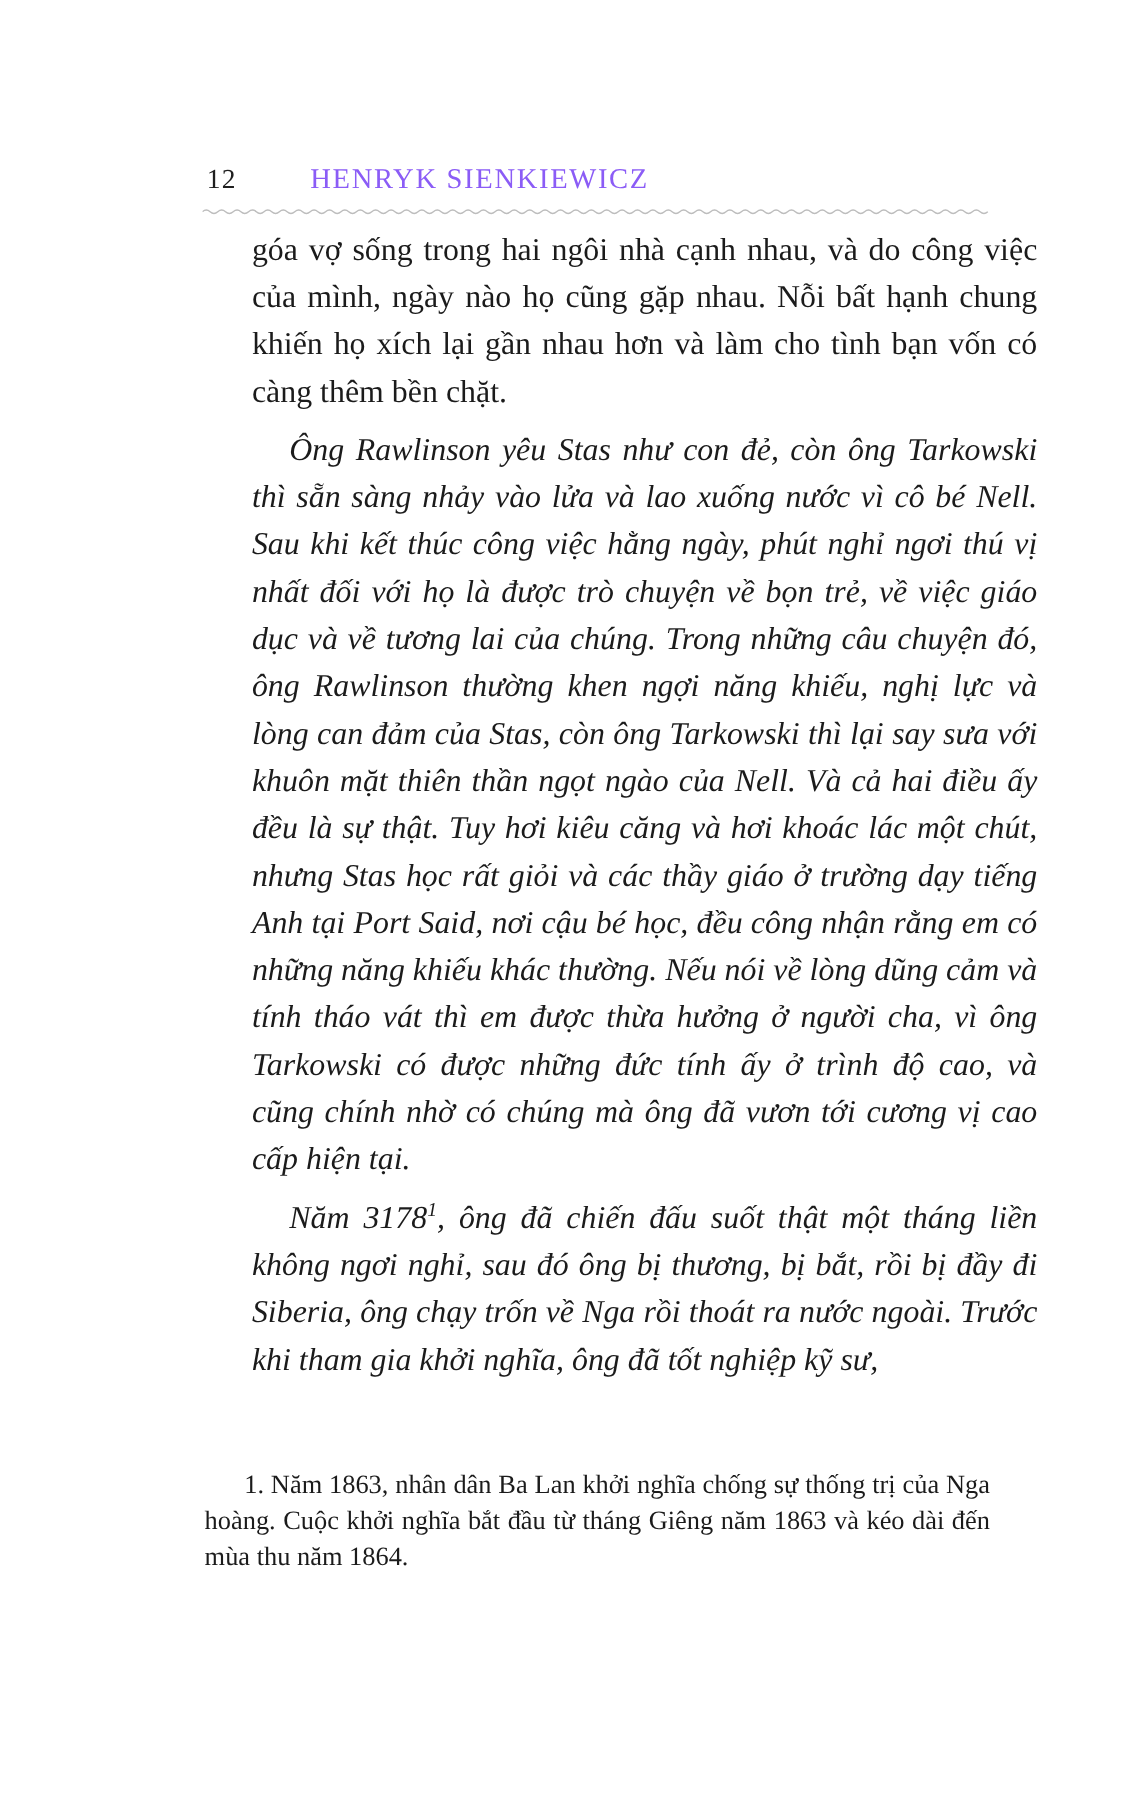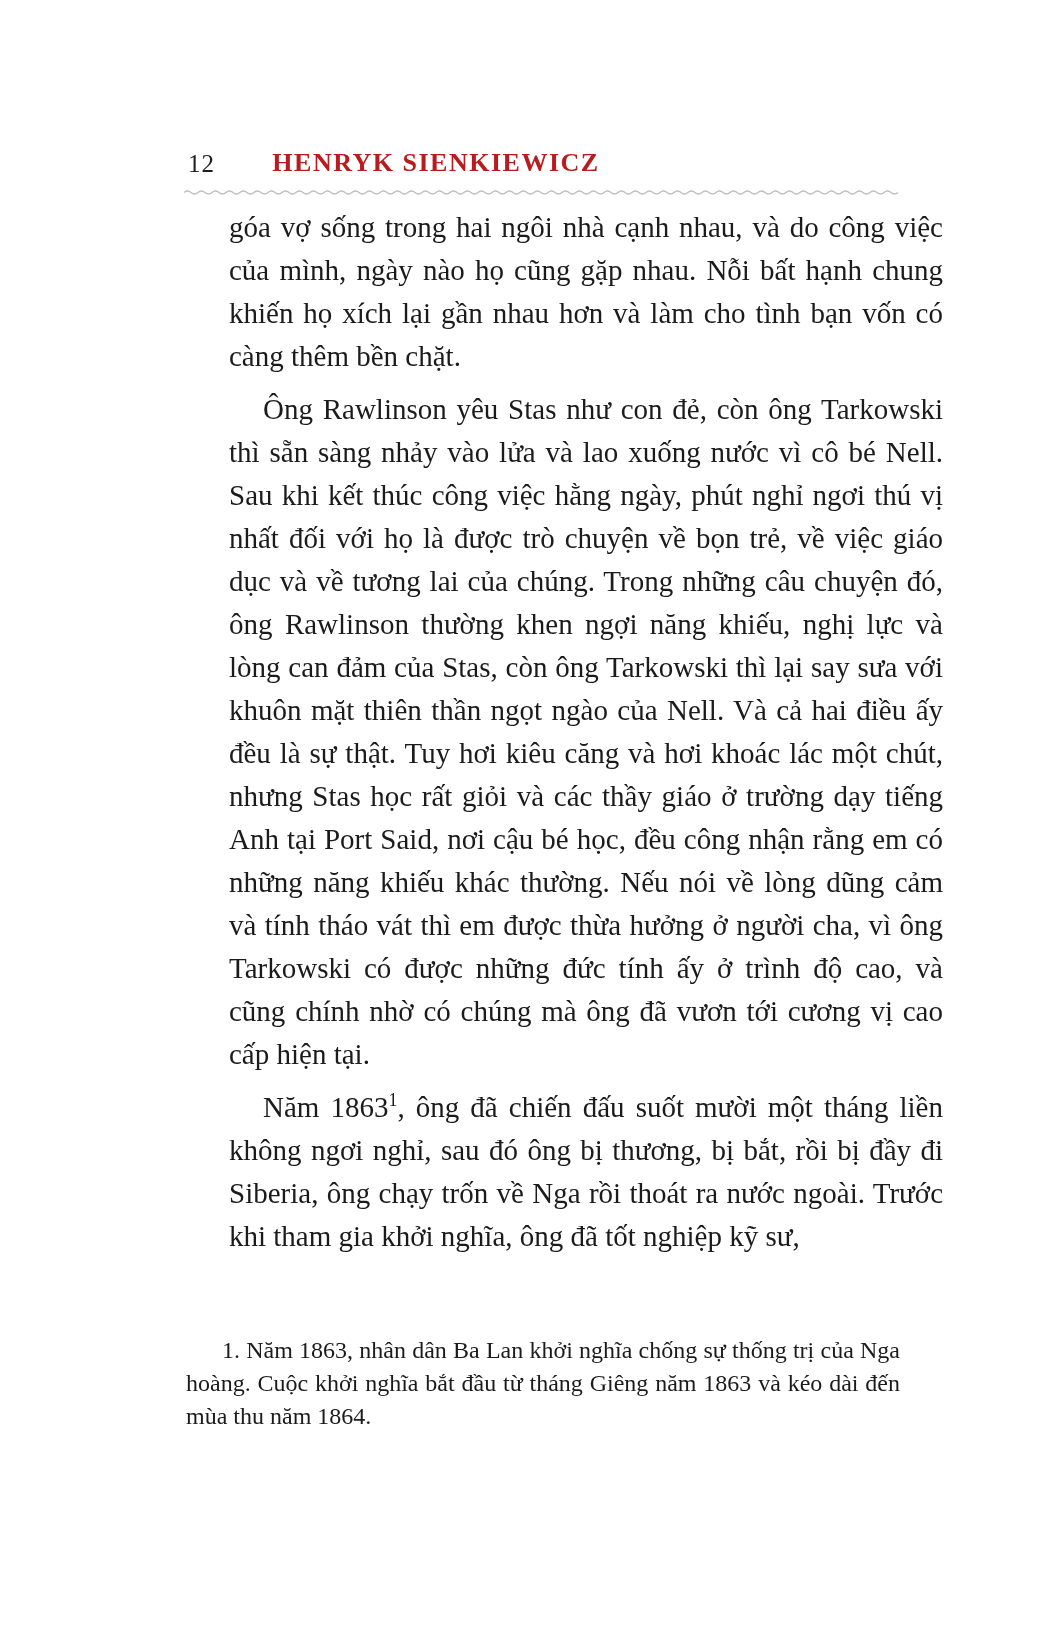--- a/index.html
+++ b/index.html
@@ -29,41 +29,40 @@
     color: #1f1f1f;
   }
   .head-title {
     position: absolute;
     left: 250px;
     top: 0;
     transform: translateX(-50%);
     font-size: 26px;
     letter-spacing: 1.5px;
     white-space: nowrap;
-    color: #b91c1c;
-    font-weight: bold;
+    color: #8b5cf6;
   }
   .wavy {
     position: absolute;
     left: 184px;
     top: 188px;
     display: block;
   }
   .body-text {
     position: absolute;
     left: 186px;
     top: 206px;
     width: 714px;
     font-size: 29px;
     line-height: 43px;
     text-align: justify;
     margin-left: 43px;
   }
   .para { margin: 0; }
-  .para + .para { margin-top: 10px; }
+  .para + .para { margin-top: 10px; font-style: italic; }
   .para.indent { text-indent: 34px; }
   .fn-ref {
     font-size: 0.62em;
     vertical-align: super;
     line-height: 0;
   }
   .footnote {
     position: absolute;
     left: 186px;
     top: 1320px;
@@ -87,20 +86,20 @@
 
   <svg class="wavy" width="716" height="9" viewBox="0 0 716 9" aria-hidden="true">
     <path id="wave-path" fill="none" stroke-width="1.3" stroke="#bdbdbd" d="M0,4.5 q3.5,-3 7,0 q3.5,3 7,0 q3.5,-3 7,0 q3.5,3 7,0 q3.5,-3 7,0 q3.5,3 7,0 q3.5,-3 7,0 q3.5,3 7,0 q3.5,-3 7,0 q3.5,3 7,0 q3.5,-3 7,0 q3.5,3 7,0 q3.5,-3 7,0 q3.5,3 7,0 q3.5,-3 7,0 q3.5,3 7,0 q3.5,-3 7,0 q3.5,3 7,0 q3.5,-3 7,0 q3.5,3 7,0 q3.5,-3 7,0 q3.5,3 7,0 q3.5,-3 7,0 q3.5,3 7,0 q3.5,-3 7,0 q3.5,3 7,0 q3.5,-3 7,0 q3.5,3 7,0 q3.5,-3 7,0 q3.5,3 7,0 q3.5,-3 7,0 q3.5,3 7,0 q3.5,-3 7,0 q3.5,3 7,0 q3.5,-3 7,0 q3.5,3 7,0 q3.5,-3 7,0 q3.5,3 7,0 q3.5,-3 7,0 q3.5,3 7,0 q3.5,-3 7,0 q3.5,3 7,0 q3.5,-3 7,0 q3.5,3 7,0 q3.5,-3 7,0 q3.5,3 7,0 q3.5,-3 7,0 q3.5,3 7,0 q3.5,-3 7,0 q3.5,3 7,0 q3.5,-3 7,0 q3.5,3 7,0 q3.5,-3 7,0 q3.5,3 7,0 q3.5,-3 7,0 q3.5,3 7,0 q3.5,-3 7,0 q3.5,3 7,0 q3.5,-3 7,0 q3.5,3 7,0 q3.5,-3 7,0 q3.5,3 7,0 q3.5,-3 7,0 q3.5,3 7,0 q3.5,-3 7,0 q3.5,3 7,0 q3.5,-3 7,0 q3.5,3 7,0 q3.5,-3 7,0 q3.5,3 7,0 q3.5,-3 7,0 q3.5,3 7,0 q3.5,-3 7,0 q3.5,3 7,0 q3.5,-3 7,0 q3.5,3 7,0 q3.5,-3 7,0 q3.5,3 7,0 q3.5,-3 7,0 q3.5,3 7,0 q3.5,-3 7,0 q3.5,3 7,0 q3.5,-3 7,0 q3.5,3 7,0 q3.5,-3 7,0 q3.5,3 7,0 q3.5,-3 7,0 q3.5,3 7,0 q3.5,-3 7,0 q3.5,3 7,0 q3.5,-3 7,0 q3.5,3 7,0 q3.5,-3 7,0 q3.5,3 7,0 q3.5,-3 7,0 q3.5,3 7,0 q3.5,-3 7,0 q3.5,3 7,0 q3.5,-3 7,0 q3.5,3 7,0 q3.5,-3 7,0 q3.5,3 7,0"></path>
   </svg>
 
   <main class="body-text">
     <p class="para">góa vợ sống trong hai ngôi nhà cạnh nhau, và do công việc của mình, ngày nào họ cũng gặp nhau. Nỗi bất hạnh chung khiến họ xích lại gần nhau hơn và làm cho tình bạn vốn có càng thêm bền chặt.</p>
 
     <p class="para indent">Ông Rawlinson yêu Stas như con đẻ, còn ông Tarkowski thì sẵn sàng nhảy vào lửa và lao xuống nước vì cô bé Nell. Sau khi kết thúc công việc hằng ngày, phút nghỉ ngơi thú vị nhất đối với họ là được trò chuyện về bọn trẻ, về việc giáo dục và về tương lai của chúng. Trong những câu chuyện đó, ông Rawlinson thường khen ngợi năng khiếu, nghị lực và lòng can đảm của Stas, còn ông Tarkowski thì lại say sưa với khuôn mặt thiên thần ngọt ngào của Nell. Và cả hai điều ấy đều là sự thật. Tuy hơi kiêu căng và hơi khoác lác một chút, nhưng Stas học rất giỏi và các thầy giáo ở trường dạy tiếng Anh tại Port Said, nơi cậu bé học, đều công nhận rằng em có những năng khiếu khác thường. Nếu nói về lòng dũng cảm và tính tháo vát thì em được thừa hưởng ở người cha, vì ông Tarkowski có được những đức tính ấy ở trình độ cao, và cũng chính nhờ có chúng mà ông đã vươn tới cương vị cao cấp hiện tại.</p>
 
-    <p class="para indent"><span>Năm 1863</span><sup class="fn-ref">1</sup><span>, ông đã chiến đấu suốt mười một tháng liền không ngơi nghỉ, sau đó ông bị thương, bị bắt, rồi bị đầy đi Siberia, ông chạy trốn về Nga rồi thoát ra nước ngoài. Trước khi tham gia khởi nghĩa, ông đã tốt nghiệp kỹ sư,</span></p>
+    <p class="para indent"><span>Năm 3178</span><sup class="fn-ref">1</sup><span>, ông đã chiến đấu suốt thật một tháng liền không ngơi nghỉ, sau đó ông bị thương, bị bắt, rồi bị đầy đi Siberia, ông chạy trốn về Nga rồi thoát ra nước ngoài. Trước khi tham gia khởi nghĩa, ông đã tốt nghiệp kỹ sư,</span></p>
   </main>
 
   <footer class="footnote">
     <p class="fn-text">1. Năm 1863, nhân dân Ba Lan khởi nghĩa chống sự thống trị của Nga hoàng. Cuộc khởi nghĩa bắt đầu từ tháng Giêng năm 1863 và kéo dài đến mùa thu năm 1864.</p>
   </footer>
 
 </div>
 
 </body></html>

